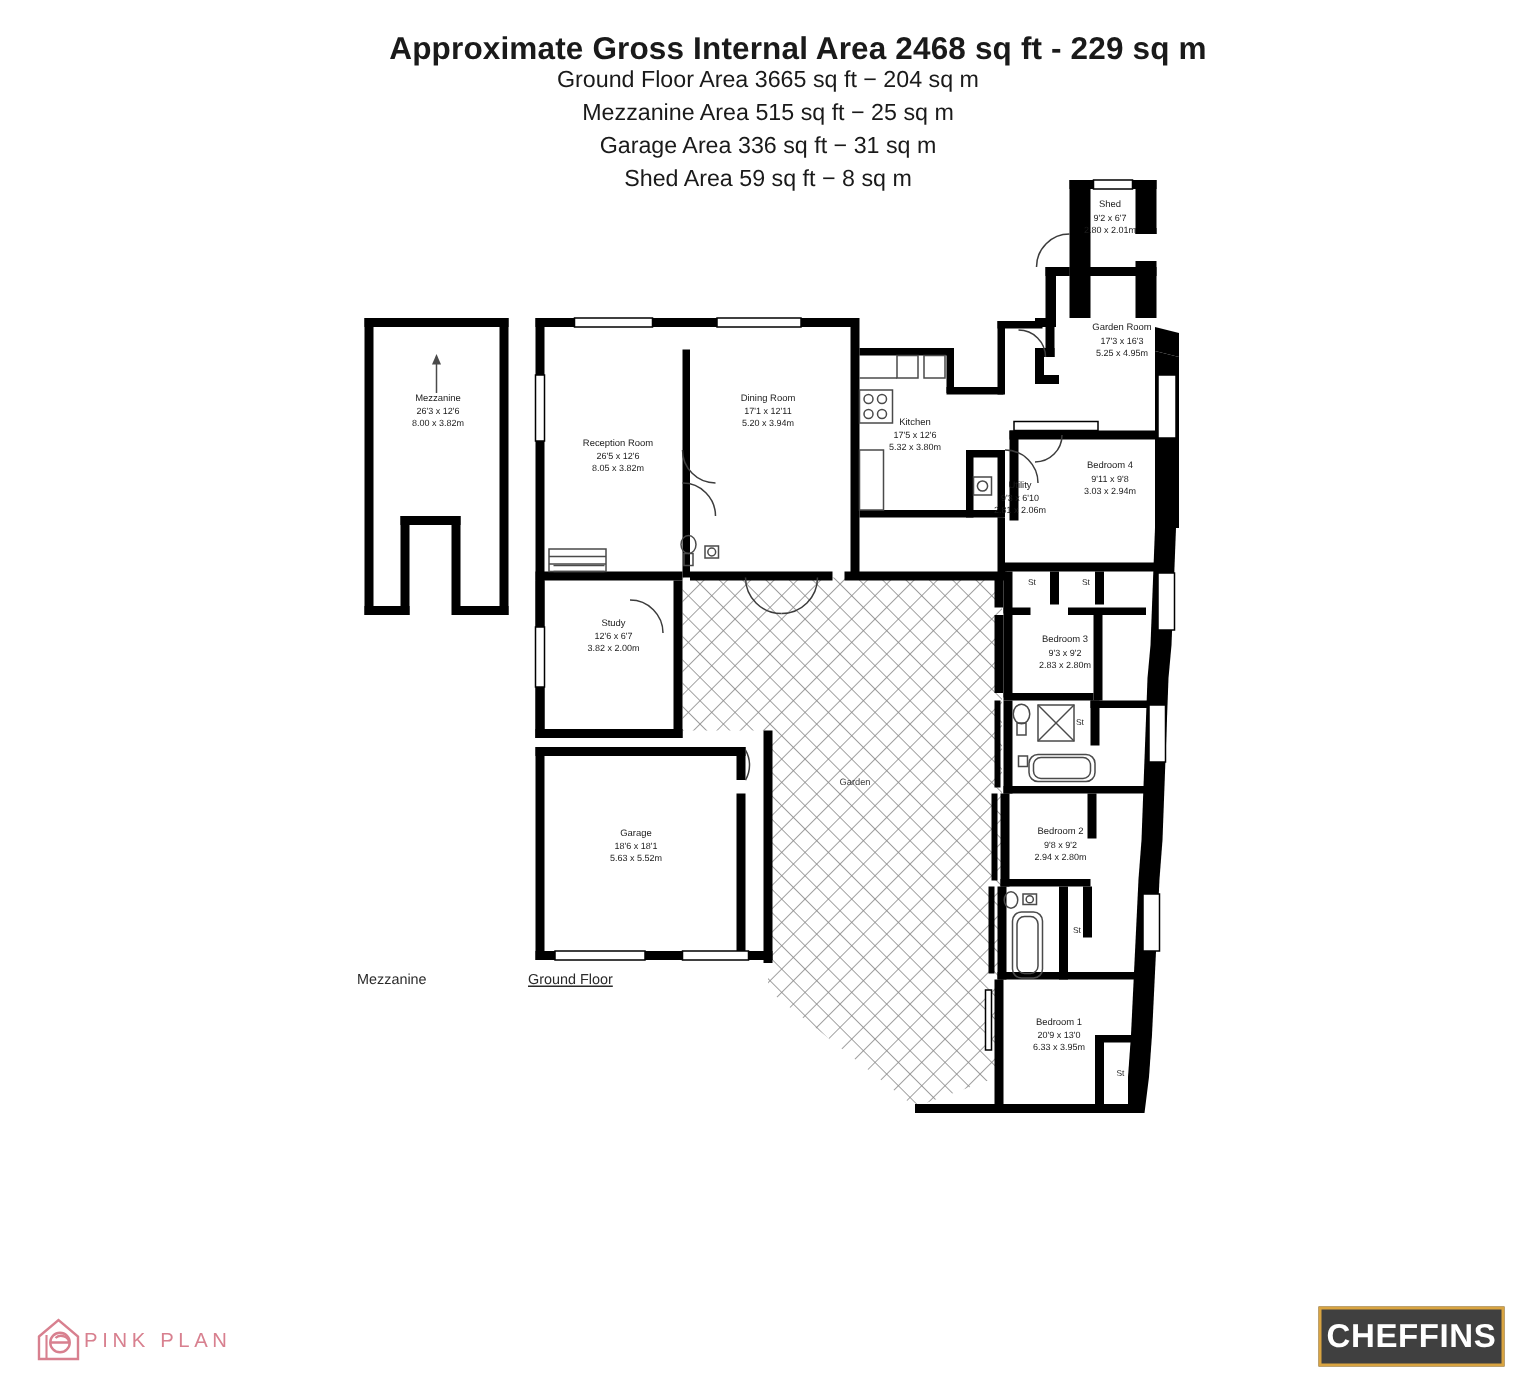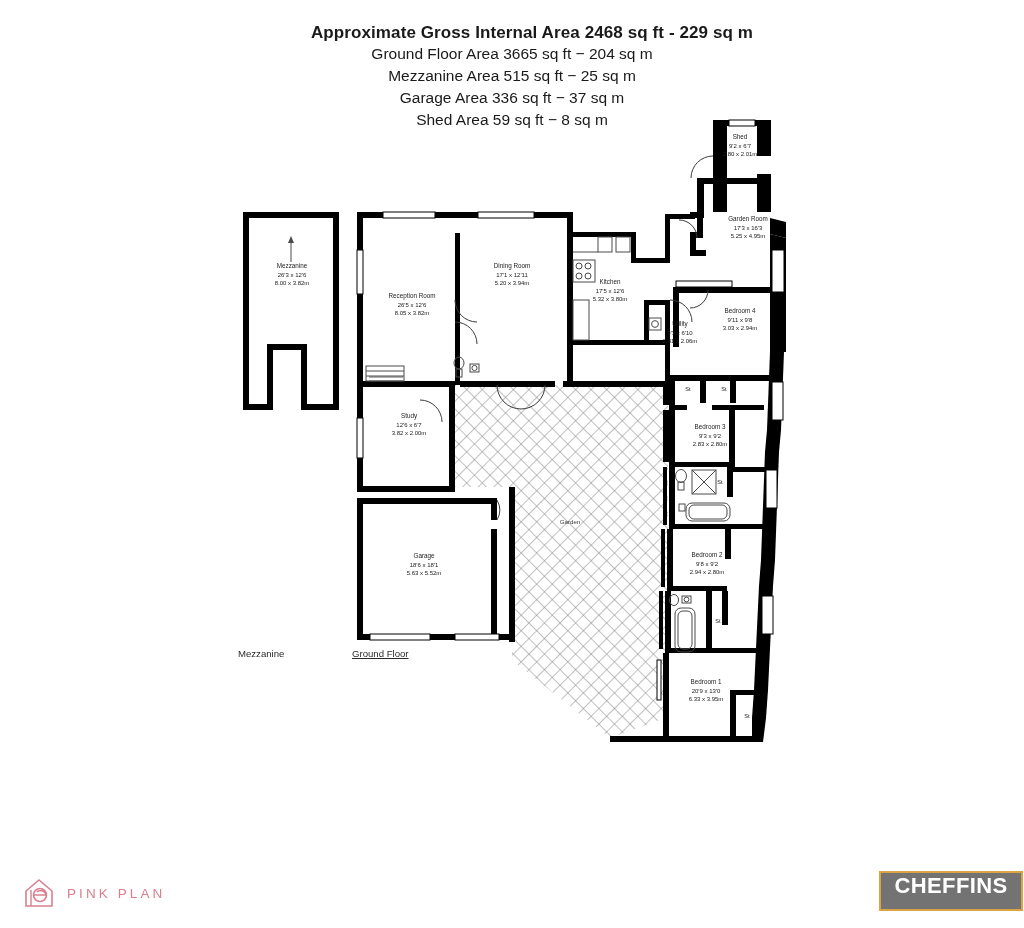--- a/index.html
+++ b/index.html
@@ -1,54 +1,54 @@
 <!DOCTYPE html>
 <html><head>
 <meta charset="utf-8">
 <style>
   html,body{margin:0;padding:0;background:#ffffff;}
   body{width:1024px;height:928px;position:relative;overflow:hidden;
        font-family:"Liberation Sans","DejaVu Sans",sans-serif;color:#1a1a1a;}
 
   
   #header{position:absolute;left:0;top:22px;width:1024px;text-align:center;}
-  #header .h-bold{font-weight:bold;font-size:17px;line-height:21px;letter-spacing:0.1px;margin-left:40px;}
+  #header .h-bold{font-weight:bold;font-size:21px;line-height:21px;letter-spacing:0.1px;margin-left:40px;}
   #header .h-reg{font-weight:normal;font-size:15.5px;line-height:22px;}
 
   
   #plan{position:absolute;left:0;top:0;width:1024px;height:928px;}
   #plan svg{position:absolute;left:0;top:0;}
 
   
   .rlabel{position:absolute;text-align:center;line-height:8.6px;
           font-size:6.1px;color:#1b1b1b;white-space:nowrap;}
   .rlabel .nm{display:block;font-size:6.3px;}
   .rlabel .d1{display:block;font-size:6.0px;}
   .rlabel .d2{display:block;font-size:6.0px;}
   .stlabel{position:absolute;font-size:5.6px;color:#1b1b1b;text-align:center;white-space:nowrap;}
   .gardenlabel{position:absolute;font-size:6.2px;color:#3a3a3a;text-align:center;white-space:nowrap;}
   .floorlabel{position:absolute;font-size:9.6px;color:#2b2b2b;white-space:nowrap;}
 
   
-  #pinkplan{position:absolute;left:22px;top:874px;height:38px;display:flex;align-items:center;gap:11px;}
+  #pinkplan{position:absolute;left:22px;top:874px;height:38px;display:flex;align-items:center;}
   #pinkplan .pp-text{font-size:13.5px;letter-spacing:3.1px;color:#d8808f;font-weight:normal;}
-  #cheffins{position:absolute;left:879px;top:871px;width:144px;height:40px;
-            background:#737373;border:2.5px solid #d9a441;box-sizing:border-box;
-            display:flex;align-items:flex-start;justify-content:center;}
+  #cheffins{position:absolute;left:879px;top:871px;width:124px;height:40px;
+            background:#404040;border:2.5px solid #d9a441;box-sizing:border-box;
+            display:flex;align-items:center;justify-content:center;}
   #cheffins .cf-text{color:#ffffff;font-size:22px;font-weight:bold;letter-spacing:0.4px;
                      font-family:"Liberation Sans","DejaVu Sans",sans-serif;}
 </style>
 </head>
 <body>
 
 <div id="header">
   <div class="h-bold">Approximate Gross Internal Area 2468 sq ft - 229 sq m</div>
   <div class="h-reg">Ground Floor Area 3665 sq ft − 204 sq m</div>
   <div class="h-reg">Mezzanine Area 515 sq ft − 25 sq m</div>
-  <div class="h-reg">Garage Area 336 sq ft − 37 sq m</div>
+  <div class="h-reg">Garage Area 336 sq ft − 31 sq m</div>
   <div class="h-reg">Shed Area 59 sq ft − 8 sq m</div>
 </div>
 
 <div id="plan">
 <svg width="1024" height="928" viewBox="0 0 1024 928" xmlns="http://www.w3.org/2000/svg">
   <defs>
     <pattern id="gardenHatch" width="11" height="11" patternUnits="userSpaceOnUse" patternTransform="rotate(45)">
       <rect width="11" height="11" fill="#ffffff"></rect>
       <line x1="0" y1="0" x2="0" y2="11" stroke="#8d8d8d" stroke-width="1.1"></line>
       <line x1="0" y1="0" x2="11" y2="0" stroke="#8d8d8d" stroke-width="1.1"></line>

